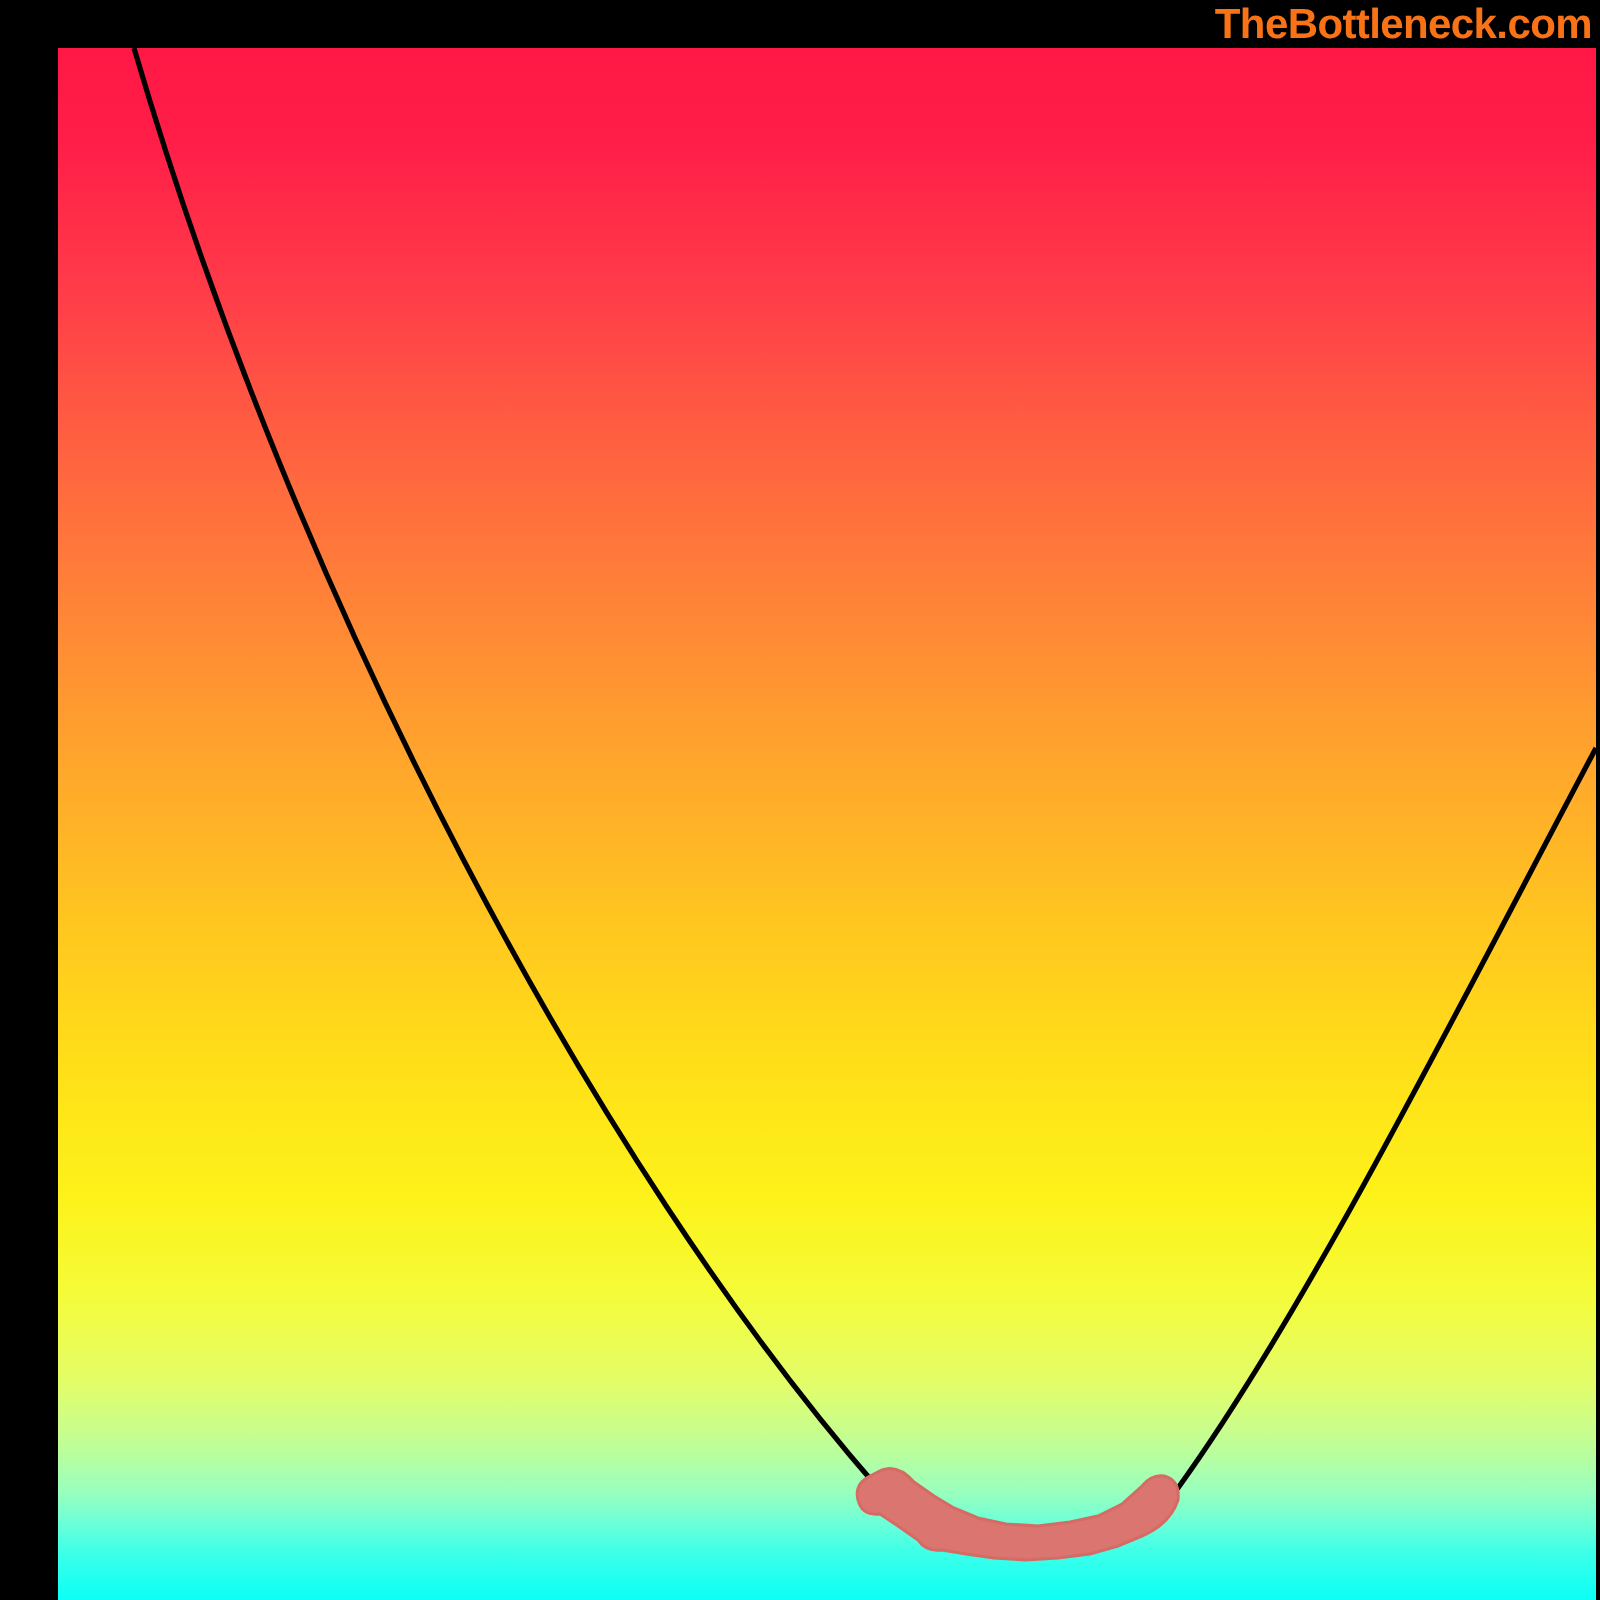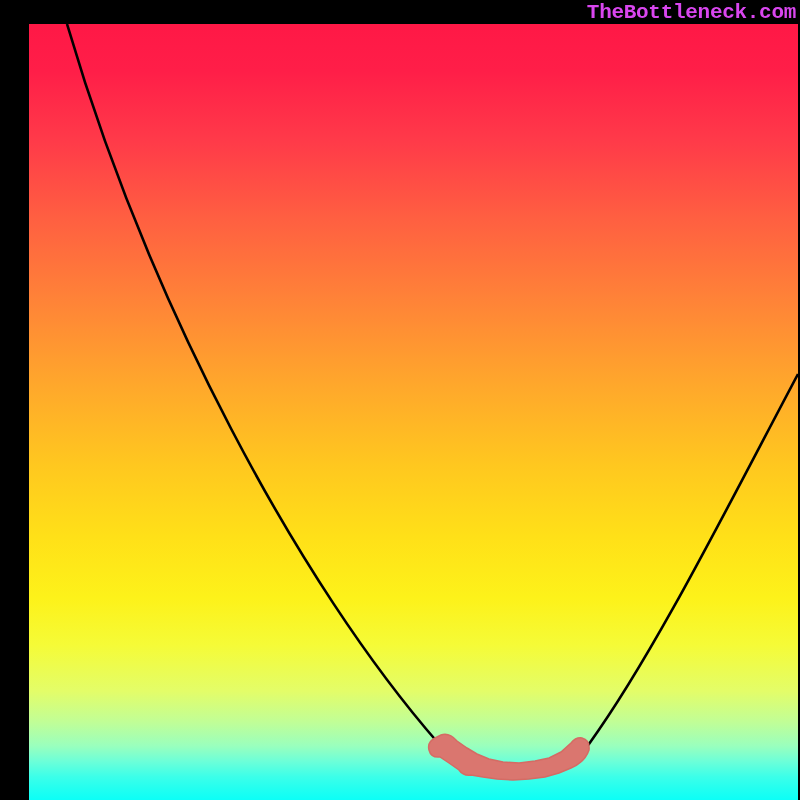--- a/index.html
+++ b/index.html
@@ -47,24 +47,24 @@
   }
   .svg-layer {
     position: absolute;
     left: 0;
     top: 0;
   }
   .attribution {
     position: absolute;
     top: 1px;
     right: 4px;
-    font-family: Liberation Mono, monospace;
+    font-family: Liberation Sans, sans-serif;
     font-size: 21px;
     font-weight: 600;
-    color: #d946ef;
+    color: #f97316;
     letter-spacing: -0.3px;
   }
 </style>
 </head>
 <body>
 
 <div class="frame">
   <div class="gradient"></div>
 
   <svg class="svg-layer" width="769" height="776" viewBox="0 0 769 776">

